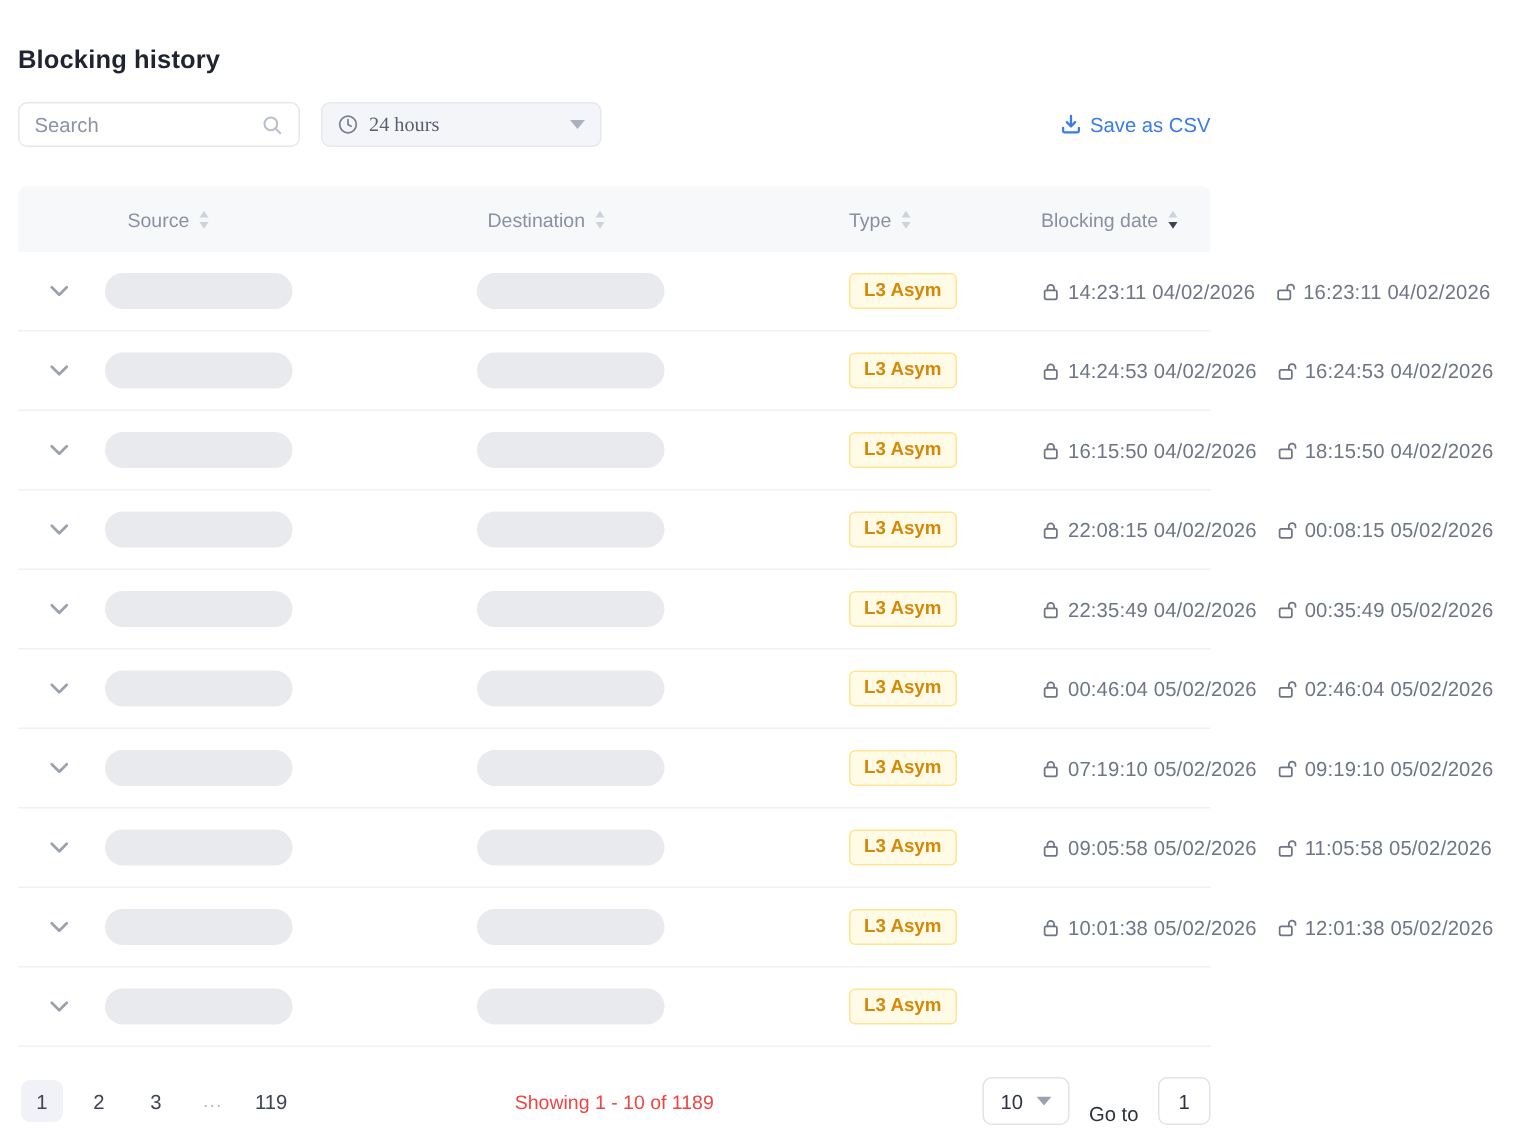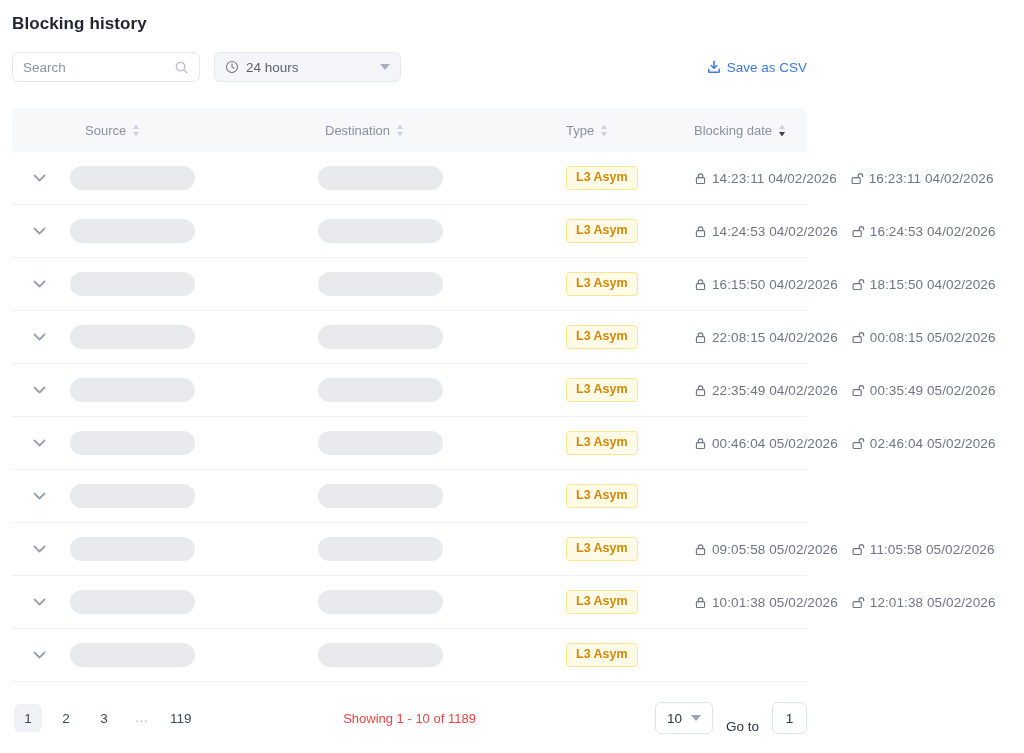--- a/index.html
+++ b/index.html
@@ -2,21 +2,21 @@
 <html><head>
 <meta charset="utf-8">
 <style>
   * { box-sizing: border-box; margin: 0; padding: 0; }
   html, body { width: 1024px; height: 753px; overflow: hidden; }
   body {
     background: #ffffff;
     font-family: "Liberation Sans", sans-serif;
     color: #1f2430;
   }
-  .container { padding: 10px 12px 0 12px; width: 819px; }
+  .container { padding: 10px 12px 0 12px; width: 819px; margin-top: 16px; }
 
   
   .page-title {
     font-size: 17px;
     font-weight: 700;
     color: #1f2430;
     letter-spacing: .1px;
     margin-top: 4px;
   }
 
@@ -46,20 +46,21 @@
     width: 187px; height: 30px;
     background: #f4f5f9;
     border: 1px solid #e6e8ef;
     border-radius: 6px;
     display: flex; align-items: center;
     gap: 7px;
     padding: 0 10px;
     font-size: 13.5px;
     color: #5a6070;
     cursor: pointer;
+    font-family: Liberation Serif, serif;
   }
   .time-filter .caret { margin-left: auto; display: flex; }
   .save-csv {
     margin-left: auto;
     display: flex; align-items: center; gap: 6px;
     color: #3a7bea;
     font-size: 13.5px;
     font-weight: 400;
     text-decoration: none;
     cursor: pointer;
@@ -471,20 +472,40 @@
               </svg>
           </span>
         </div>
         <div>
             <div class="pill"></div>
           </div>
         <div>
             <div class="pill"></div>
           </div>
         <div><span class="badge">L3 Asym</span></div>
+        <div class="c-date">
+          <span class="dt">
+            <span style="display:flex;">
+              <svg width="13" height="13" viewBox="0 0 14 14" fill="none" stroke="#6e7585" stroke-width="1.25" stroke-linecap="round">
+                <rect x="2.6" y="6" width="8.8" height="6.4" rx="1.2"></rect>
+                  <path d="M4.6 6V4.4a2.4 2.4 0 0 1 4.8 0V6"></path>
+              </svg>
+            </span>
+            <span>07:19:10 05/02/2026</span>
+          </span>
+          <span class="dt">
+            <span style="display:flex;">
+              <svg width="14" height="13" viewBox="0 0 15 14" fill="none" stroke="#6e7585" stroke-width="1.25" stroke-linecap="round">
+                <rect x="2.2" y="6" width="8.8" height="6.4" rx="1.2"></rect>
+                  <path d="M8.8 6V4.2a2.4 2.4 0 0 1 4.8 0V5"></path>
+              </svg>
+            </span>
+            <span>09:19:10 05/02/2026</span>
+          </span>
+        </div>
       </div>
 
       <div class="trow row">
         <div class="c-exp">
           <span class="expander">
             <svg width="13" height="8" viewBox="0 0 13 8" fill="none" stroke="#9aa0ae" stroke-width="1.8" stroke-linecap="round" stroke-linejoin="round">
                 <path d="M1.5 1.5l5 5 5-5"></path>
               </svg>
           </span>
         </div>

